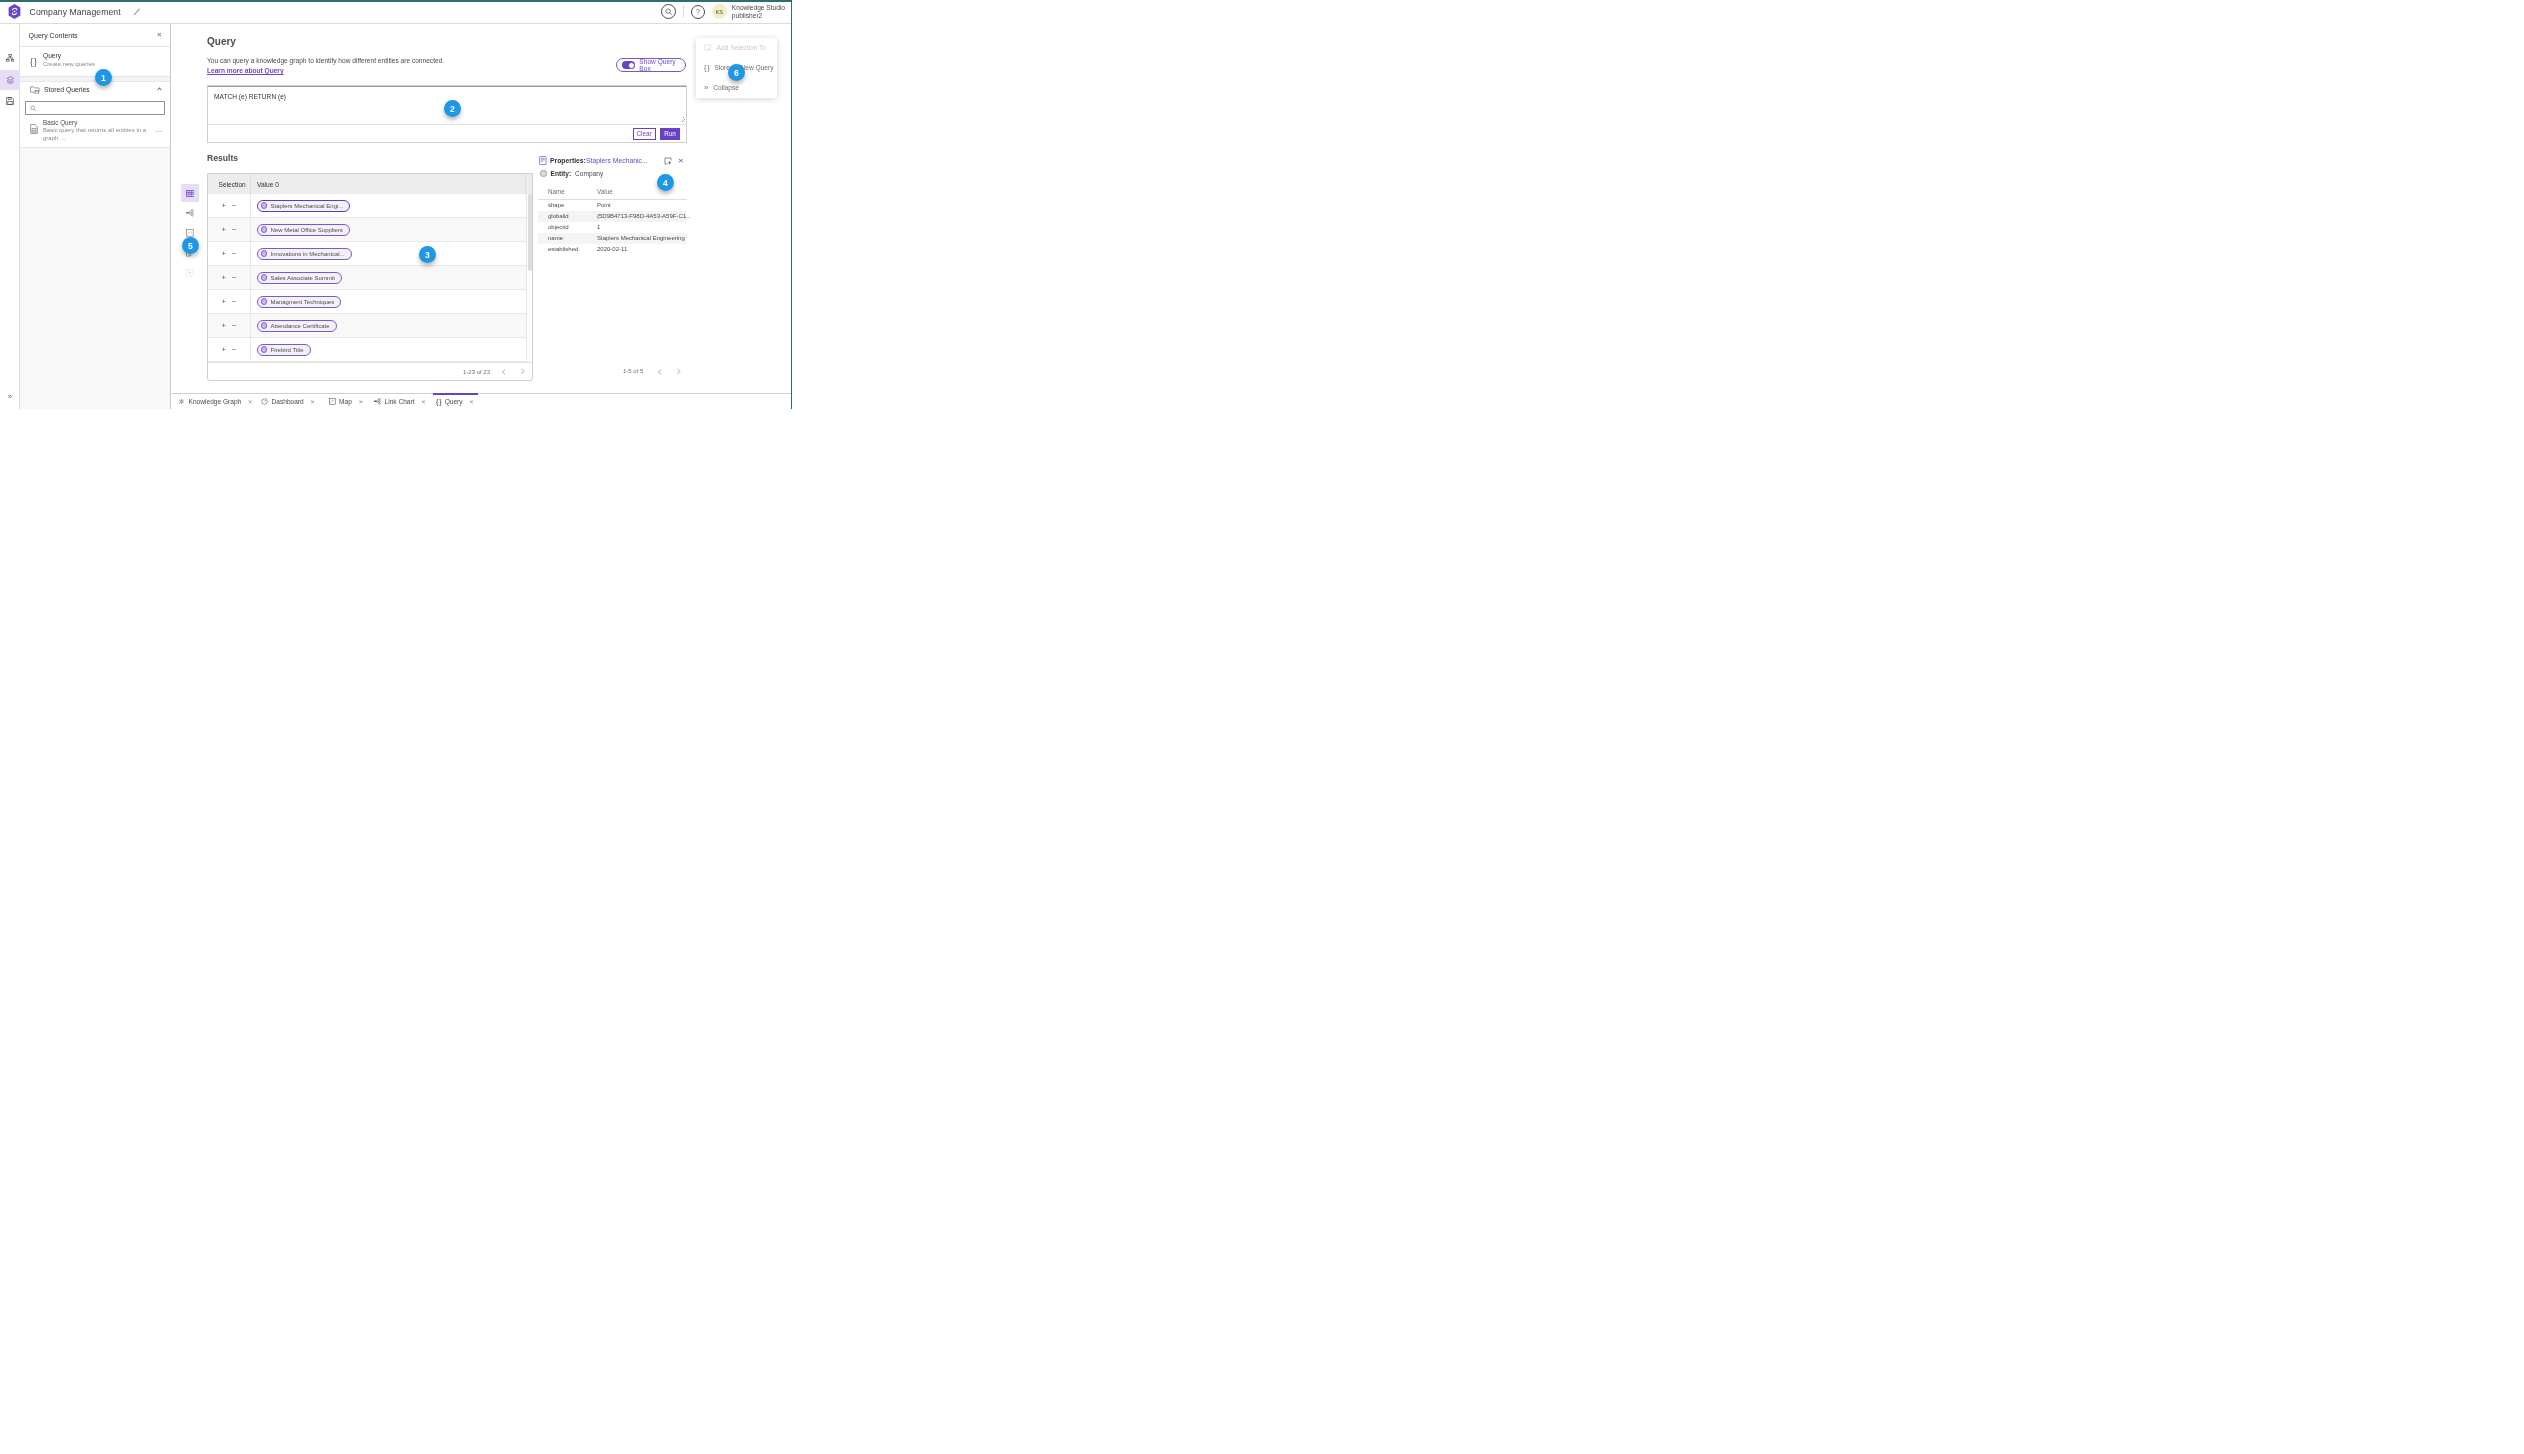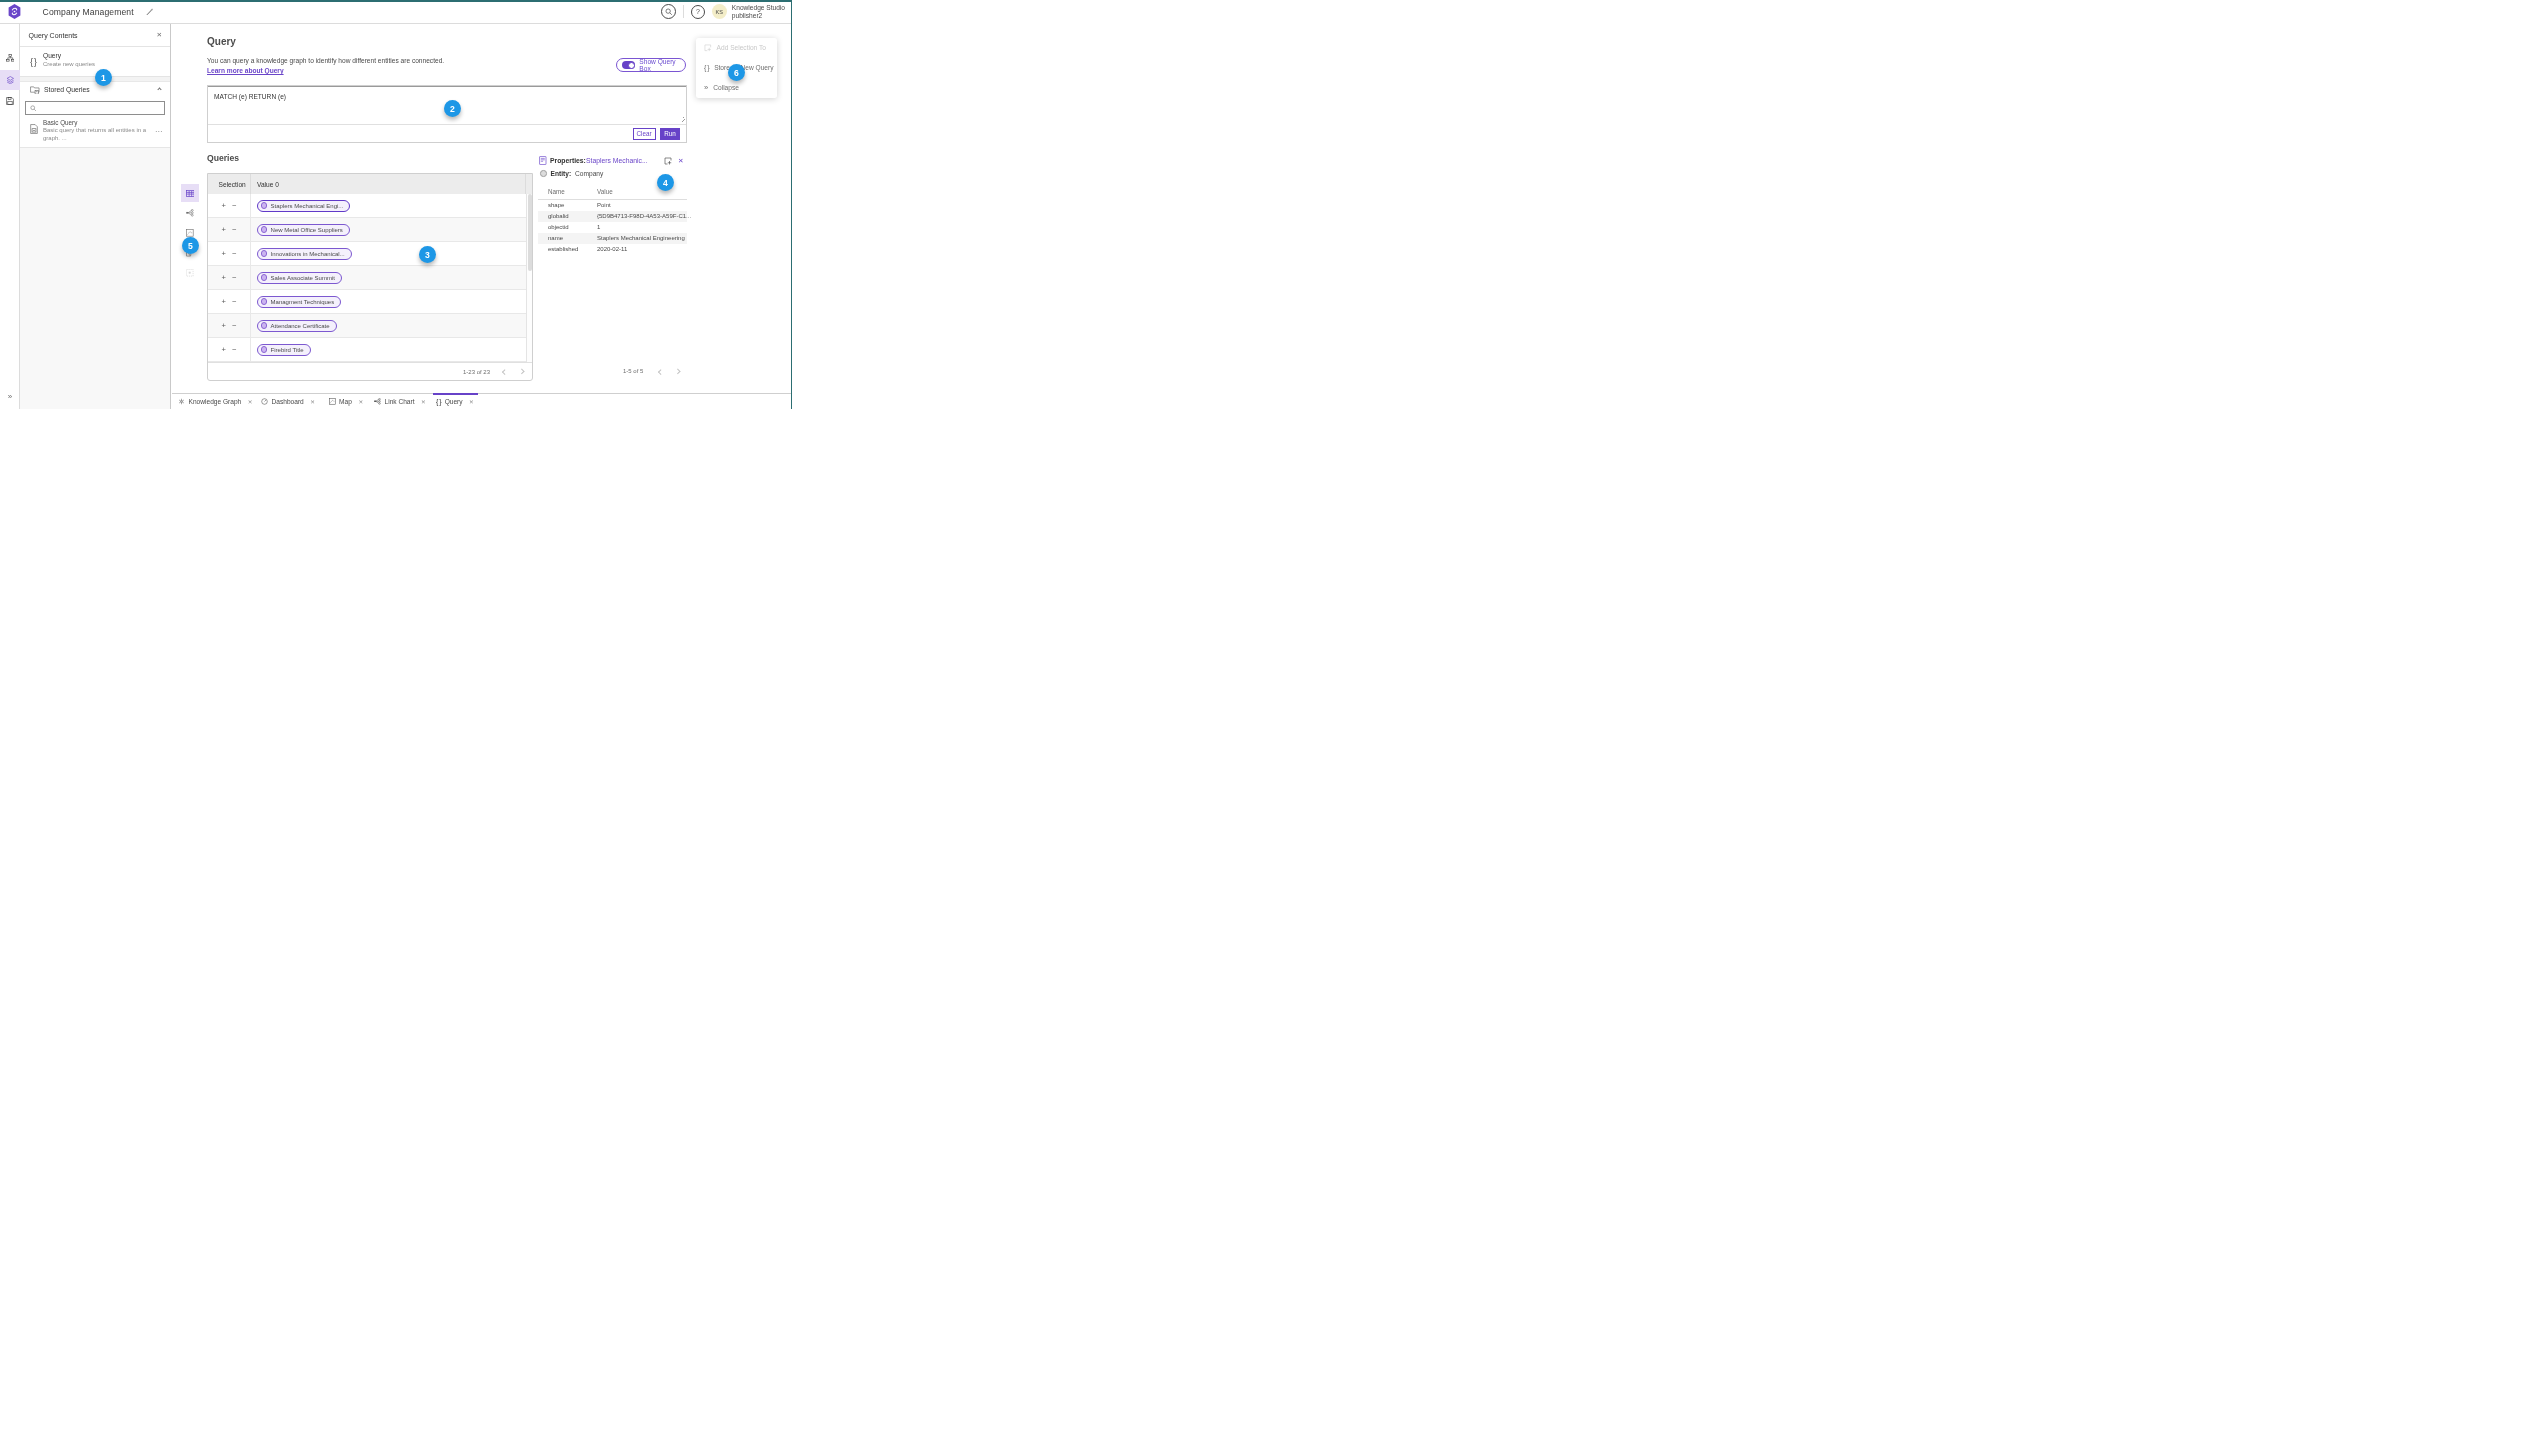--- a/index.html
+++ b/index.html
@@ -6,21 +6,21 @@
   *{box-sizing:border-box;font-family:"Liberation Sans","DejaVu Sans",sans-serif;}
   #app{position:relative;width:792px;height:409px;background:#fff;overflow:hidden;}
   svg{display:block;}
 
   
   .edge-top{position:absolute;left:0;top:0;right:0;height:1.5px;background:#2c6e72;z-index:80;}
   .edge-right{position:absolute;top:0;right:0;bottom:0;width:1.5px;background:#2c6e72;z-index:80;}
 
   
   .top-header{position:absolute;left:0;top:0;right:0;height:24px;background:#fff;border-bottom:0.5px solid #dcdcdc;display:flex;align-items:center;z-index:5;}
-  .app-title{font-size:8.6px;color:#3c3c3c;font-weight:500;margin-left:22px;letter-spacing:0.1px;}
+  .app-title{font-size:8.6px;color:#3c3c3c;font-weight:500;margin-left:9px;letter-spacing:0.1px;}
   .hdr-right{margin-left:auto;display:flex;align-items:center;gap:0;padding-right:7px;}
   .circle-btn{width:15px;height:15px;border:0.8px solid #4a4a4a;border-radius:50%;display:flex;align-items:center;justify-content:center;background:#fff;}
   .hdr-divider{width:0.5px;height:13px;background:#dcdcdc;margin:0 7px;}
   .avatar{width:15px;height:15px;border-radius:50%;background:#f3edc8;color:#4a4a4a;font-size:5.6px;display:flex;align-items:center;justify-content:center;margin:0 5px 0 7px;}
   .user-block{line-height:1.2;font-size:6.6px;color:#4a4a4a;}
 
   
   .icon-rail{position:absolute;left:0;top:24px;bottom:0;width:20px;background:#fff;border-right:0.5px solid #dcdcdc;z-index:4;}
   .rail-item{position:absolute;left:0;width:20px;height:20px;display:flex;align-items:center;justify-content:center;}
   .rail-item.active{background:#e7def6;}
@@ -262,21 +262,21 @@
   <div class="query-card">
     <div class="q-text">MATCH (e) RETURN (e)</div>
     <span class="q-resize"></span>
     <div class="q-divider"></div>
     <div class="q-footer">
       <span class="btn-clear">Clear</span>
       <span class="btn-run">Run</span>
     </div>
   </div>
 
-  <div class="h2">Queries</div>
+  <div class="h2">Results</div>
 
   <div class="view-toolbar">
     <div class="vt-btn active">
       <svg width="8.6" height="7" viewBox="0 0 17 14">
         <rect x="0.8" y="0.8" width="15.4" height="12.4" fill="none" stroke="#6742c8" stroke-width="1.4"></rect>
         <line x1="0.8" y1="4.8" x2="16.2" y2="4.8" stroke="#6742c8" stroke-width="1.4"></line>
         <line x1="0.8" y1="8.2" x2="16.2" y2="8.2" stroke="#6742c8" stroke-width="1.4"></line>
         <line x1="6.2" y1="2" x2="6.2" y2="13" stroke="#6742c8" stroke-width="1.4"></line>
         <line x1="11.2" y1="2" x2="11.2" y2="13" stroke="#6742c8" stroke-width="1.4"></line>
       </svg>

